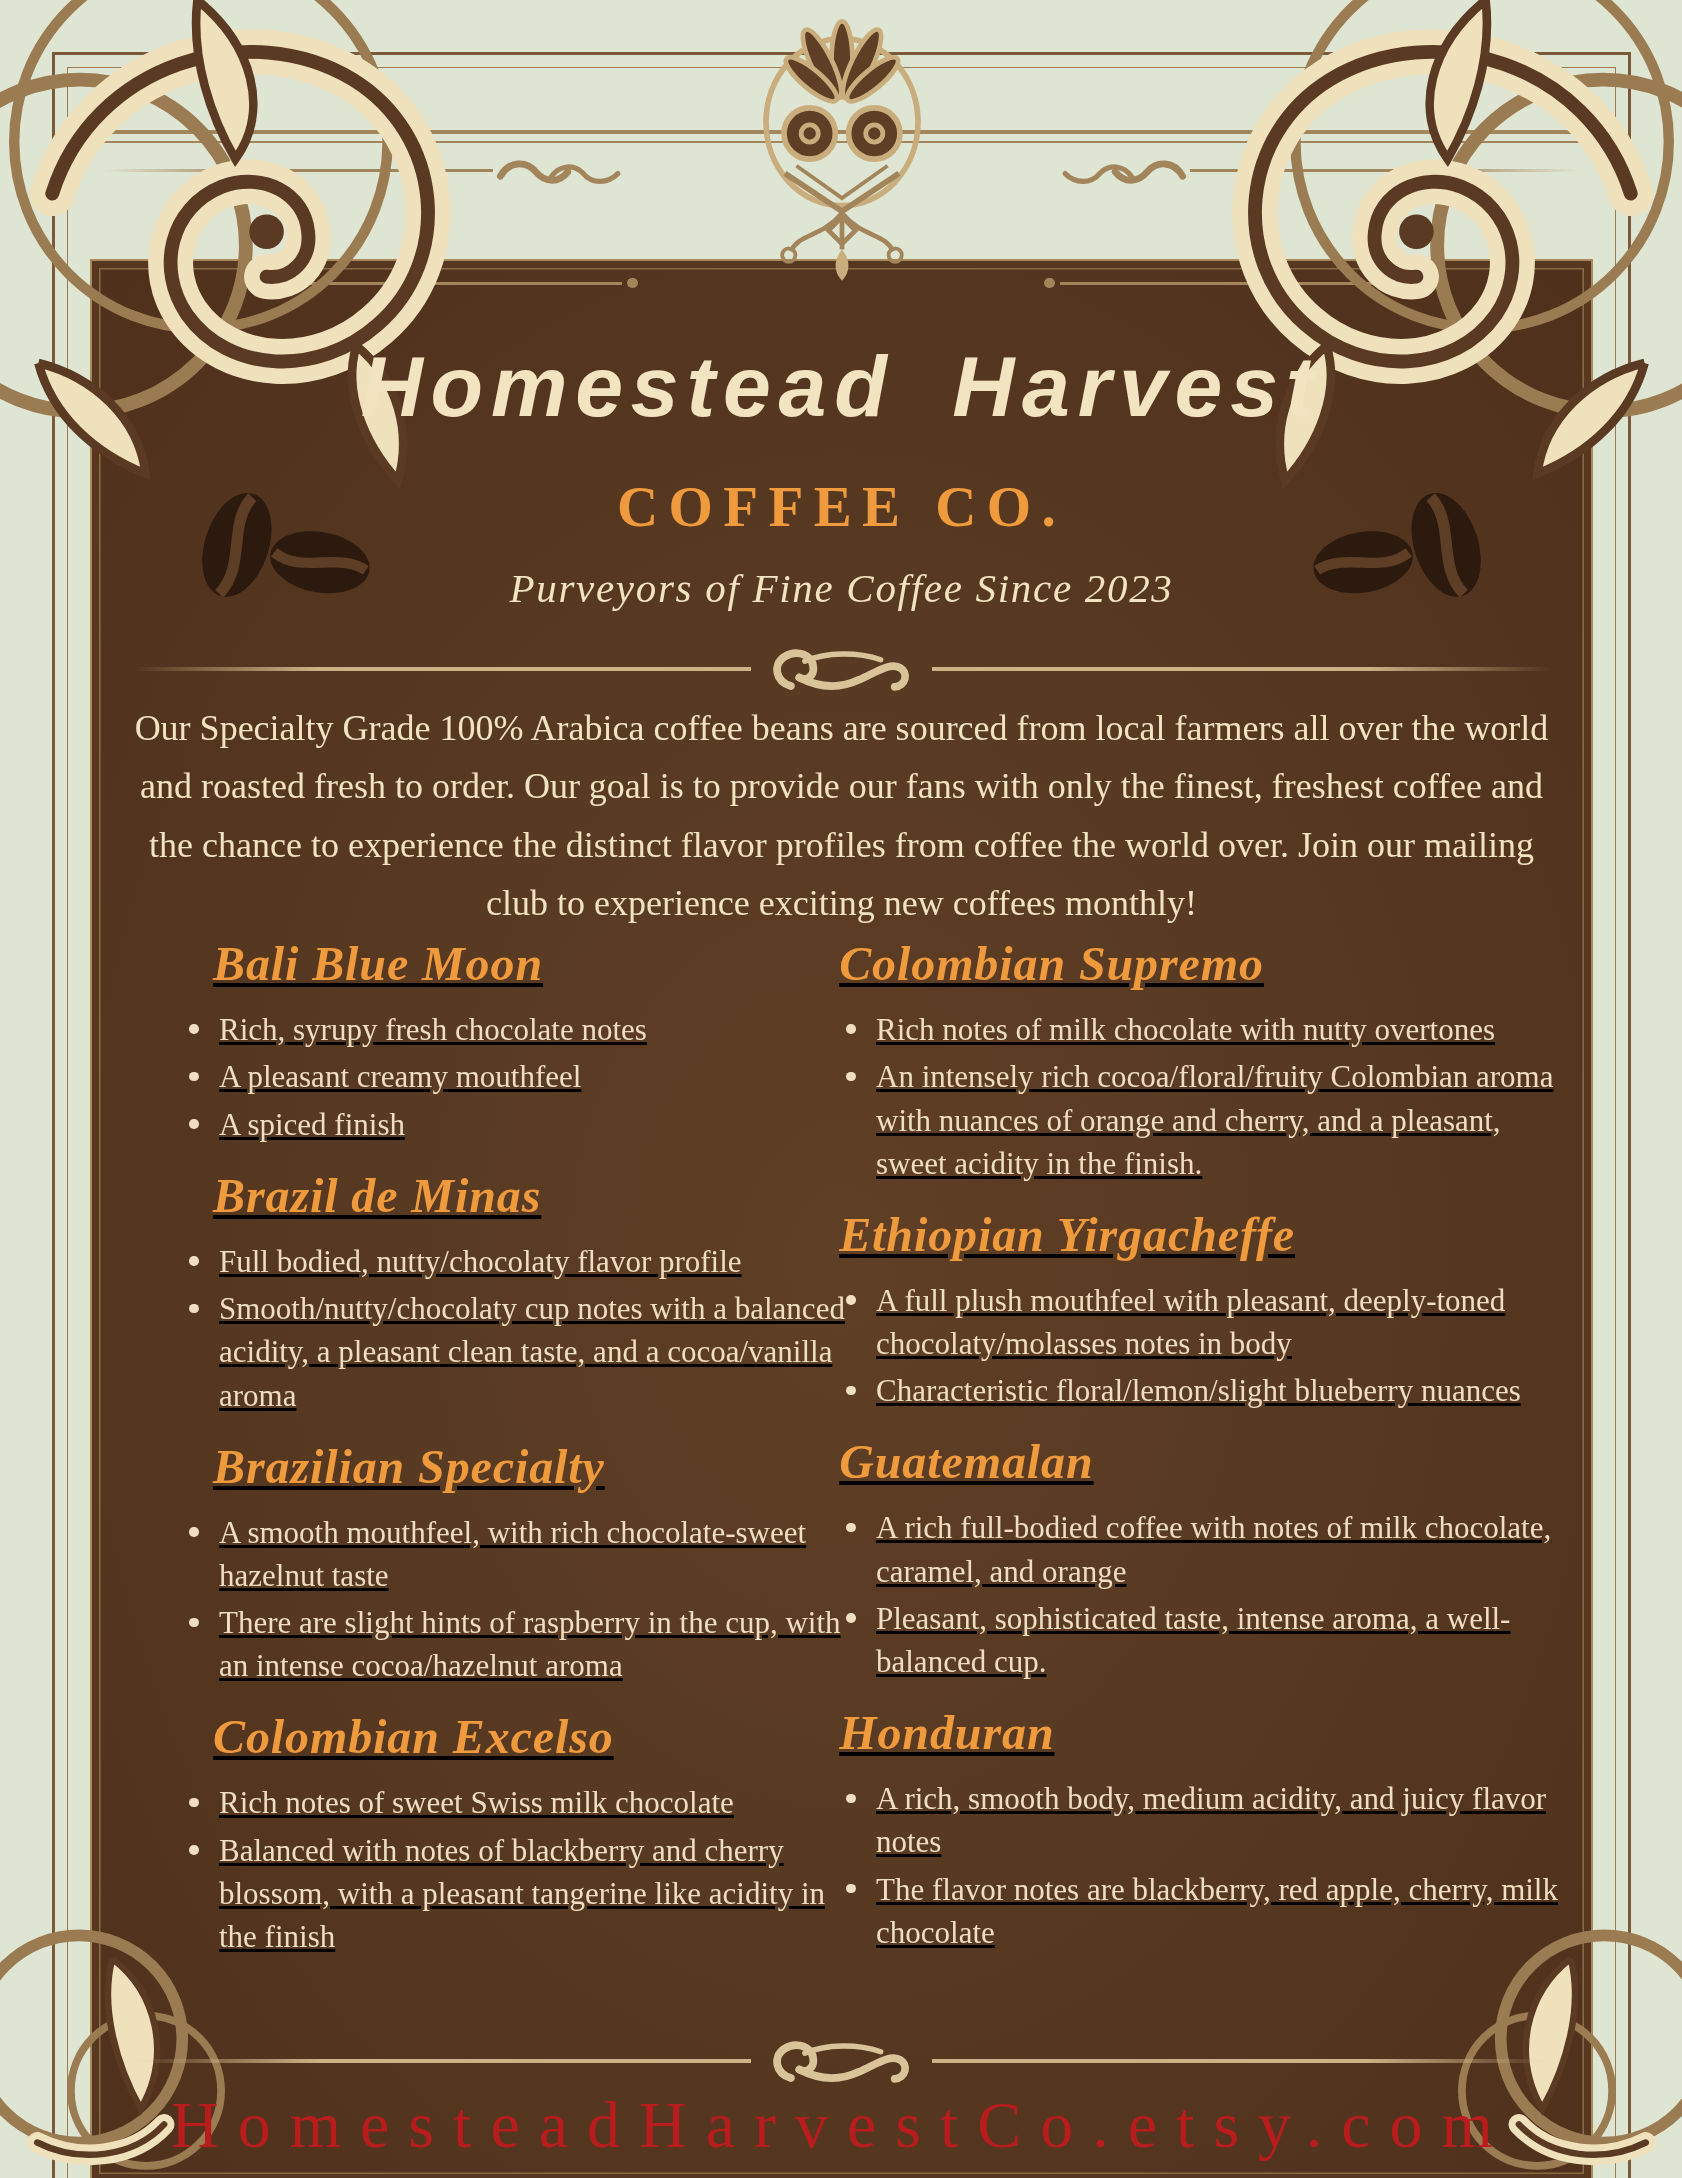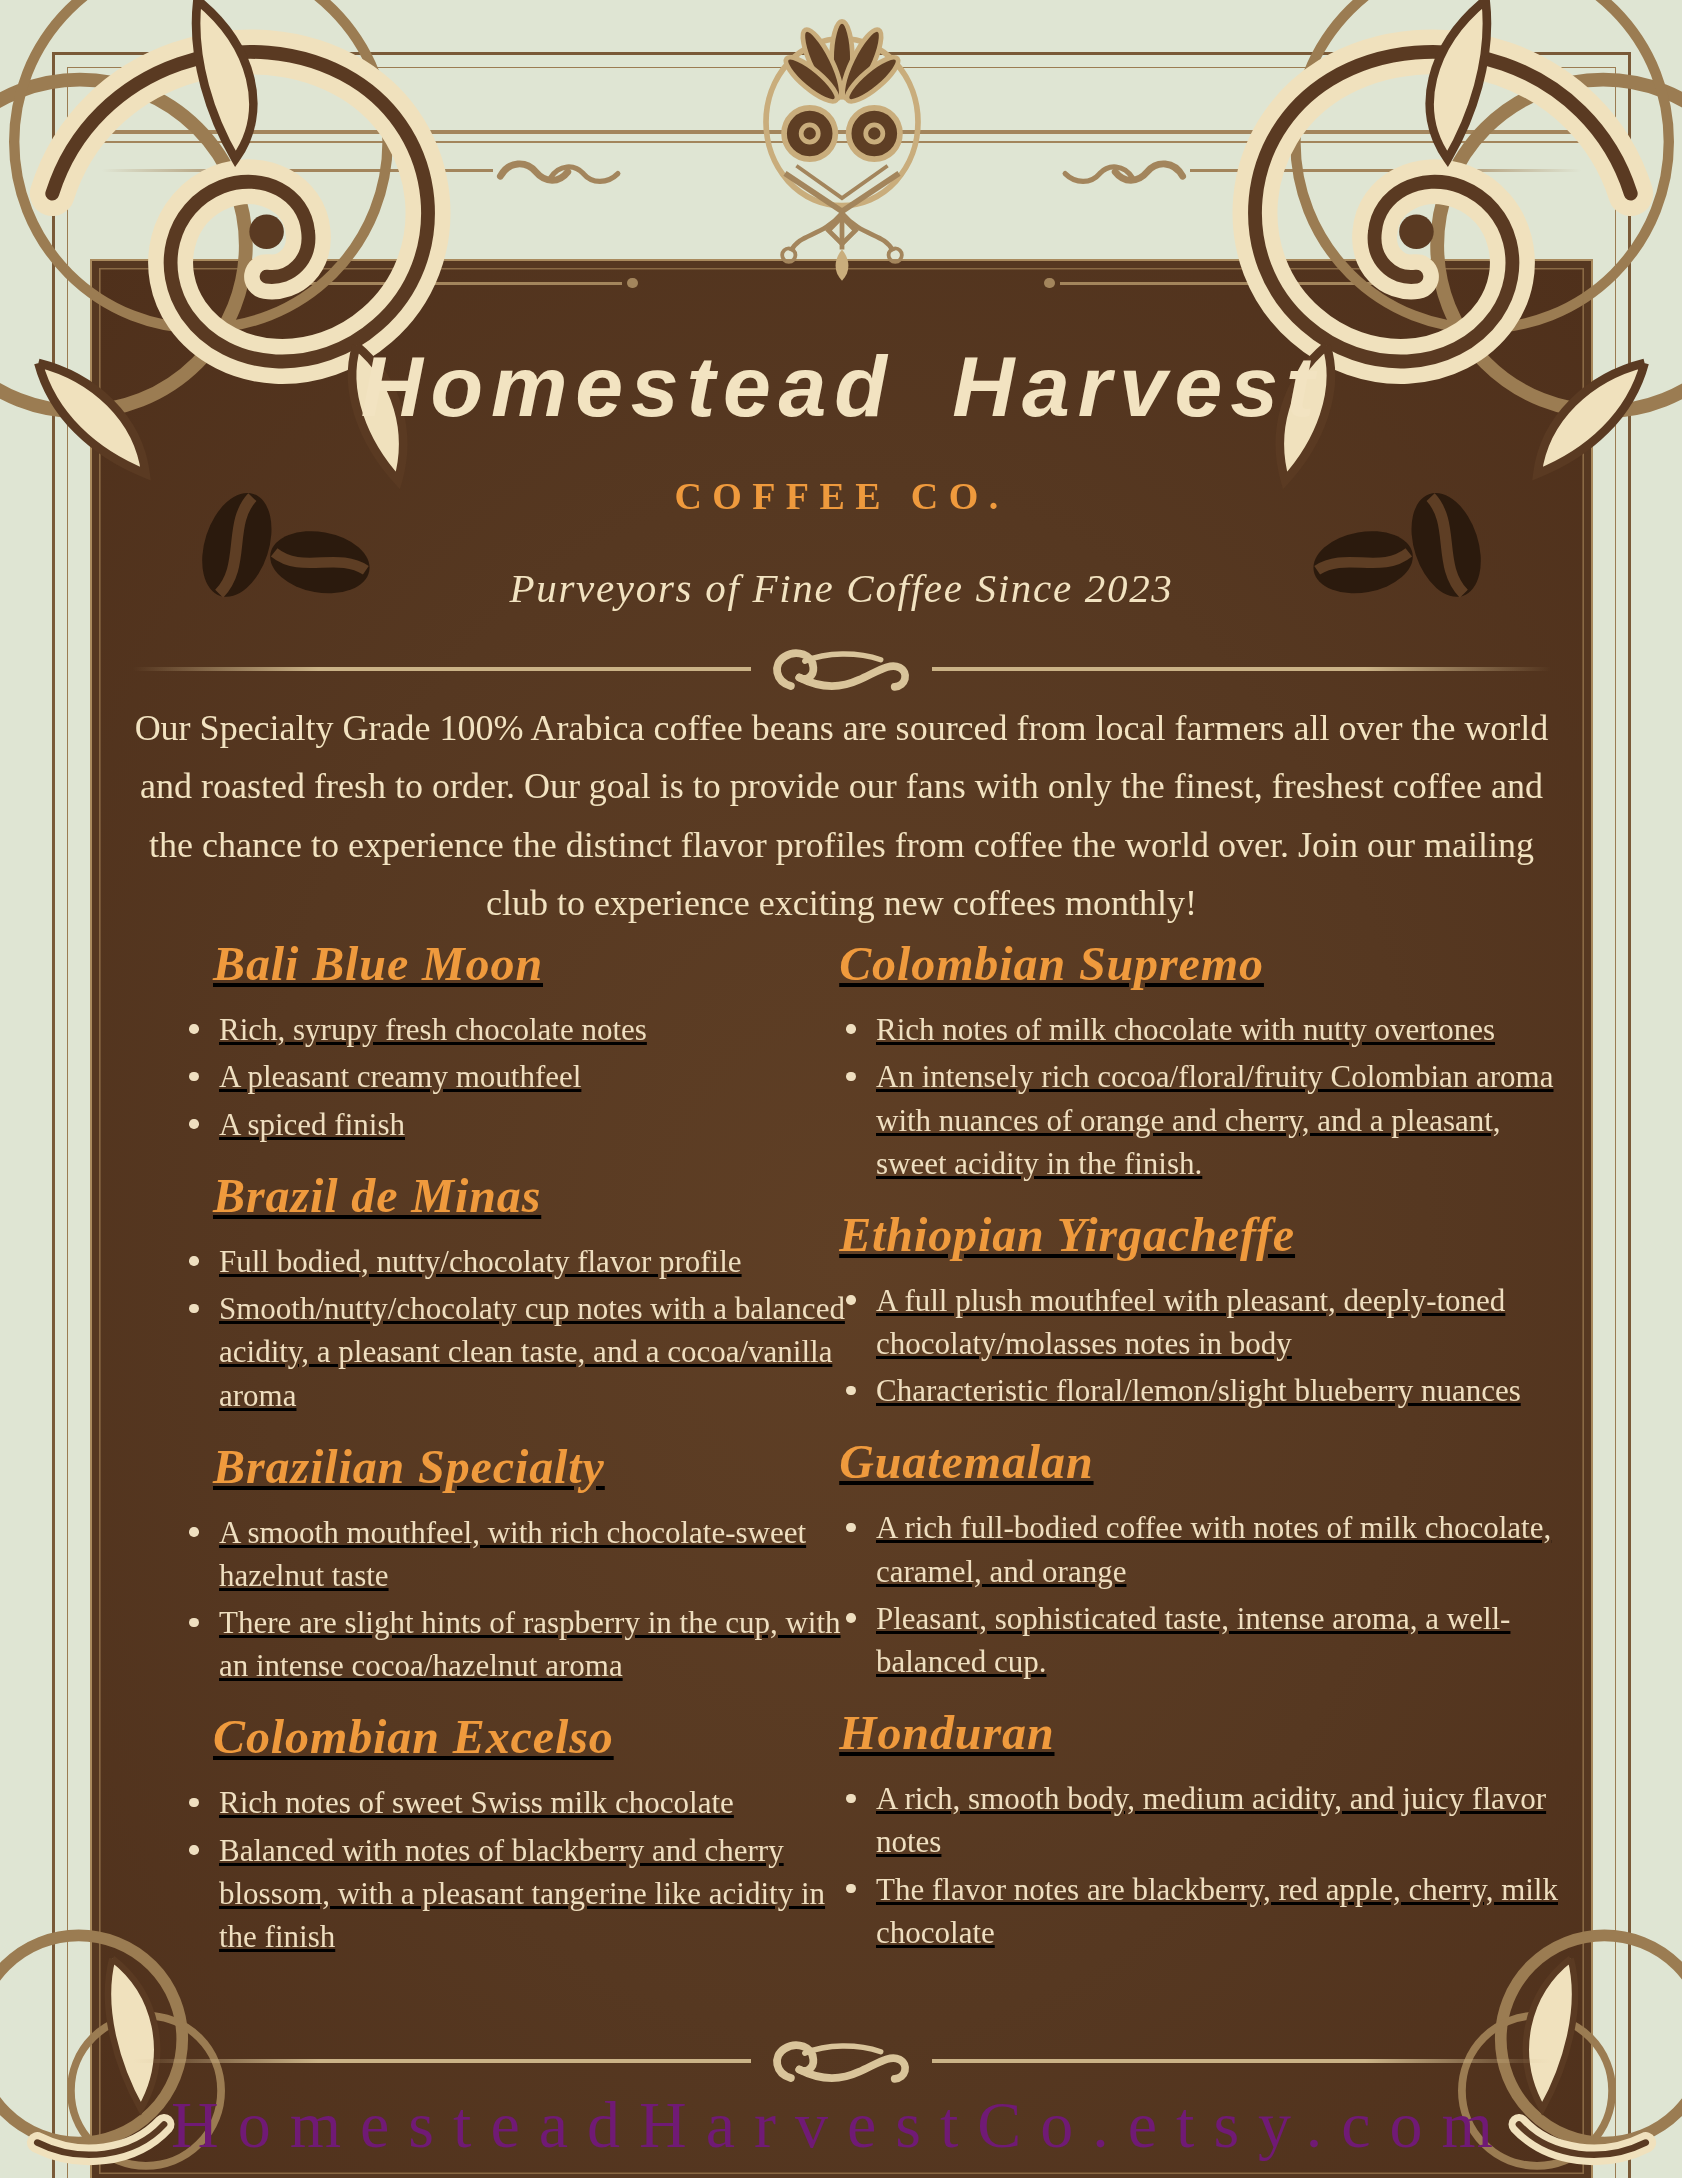--- a/index.html
+++ b/index.html
@@ -46,21 +46,21 @@
   .corner.bl{left:-12px;bottom:-19px;}
   .corner.br{right:-12px;bottom:-19px;transform:scaleX(-1);}
   .beans{position:absolute;top:474px;}
   .beans.left{left:183px;}
   .beans.right{right:183px;transform:scaleX(-1);}
   
   .brand-title{position:absolute;left:0;right:0;top:339px;text-align:center;
     font-family:Liberation Sans, sans-serif;font-style:italic;font-weight:bold;
     font-size:86px;line-height:1.1;color:#f2e3c1;letter-spacing:7.8px;word-spacing:26px;}
   .brand-subtitle{position:absolute;left:0;right:0;top:474px;text-align:center;
-    font-weight:bold;font-size:38px;color:#ef9a3d;letter-spacing:10.4px;}
+    font-weight:bold;font-size:57px;color:#ef9a3d;letter-spacing:10.4px;}
   .brand-tagline{position:absolute;left:0;right:0;top:564px;text-align:center;
     font-style:italic;font-size:41px;color:#f2e3c1;letter-spacing:1.7px;}
   .divider{position:absolute;left:50%;transform:translateX(-50%);width:1418px;height:62px;
     display:flex;align-items:center;}
   .divider.top{top:638px;}
   .divider.bottom{top:2030px;}
   .divider .line{flex:1;height:3.5px;background:#cbb387;}
   .divider .line.fade-l{background:linear-gradient(to left,#cbb387 70%,rgba(203,179,135,0));}
   .divider .line.fade-r{background:linear-gradient(to right,#cbb387 70%,rgba(203,179,135,0));}
   .divider svg{margin:0 8.6px;}
@@ -75,21 +75,21 @@
   .col .sec:first-child .sec-title{margin-top:0;}
   .col-left .sec-title{margin-left:36px;}
   .col-right .sec-title{margin-left:5.2px;}
   ul.notes{list-style:none;margin:0;padding:0;}
   ul.notes li{position:relative;padding-left:42px;margin-bottom:4.3px;
     font-size:31px;line-height:1.39;color:#efdfc0;}
   ul.notes li::before{content:"";position:absolute;left:12px;top:16.4px;width:9.5px;height:9.5px;
     border-radius:50%;background:#efdfc0;}
   
   .footer-url{position:absolute;left:0;right:0;top:2087px;text-align:center;
-    font-size:66px;color:#701a75;letter-spacing:19px;white-space:nowrap;}
+    font-size:66px;color:#b91c1c;letter-spacing:19px;white-space:nowrap;}
 </style>
 </head>
 <body>
 
 <div id="poster">
 
   <div class="frame-outer"></div>
   <div class="frame-inner"></div>
   <div class="rule rule-a"></div>
   <div class="rule rule-b"></div>

